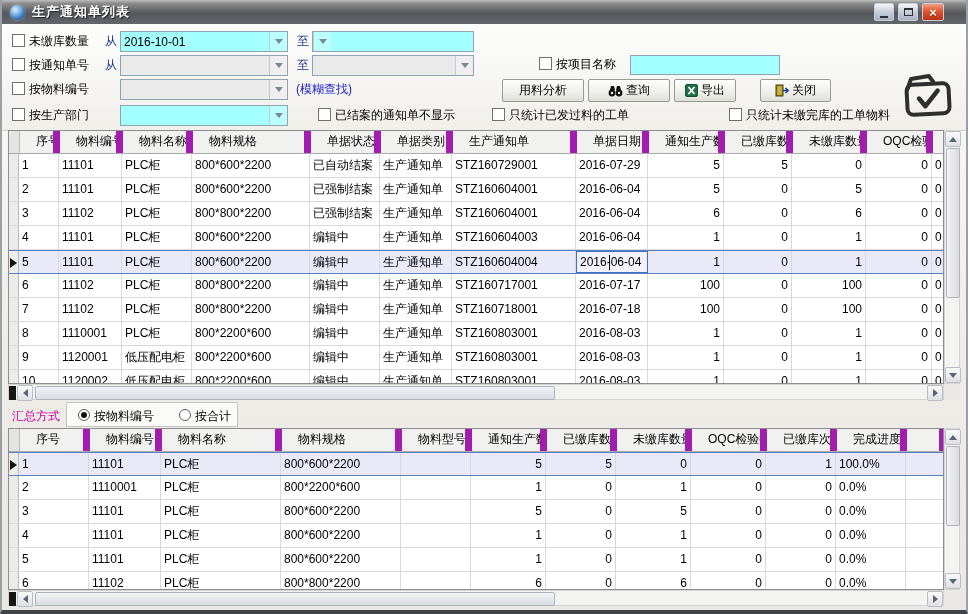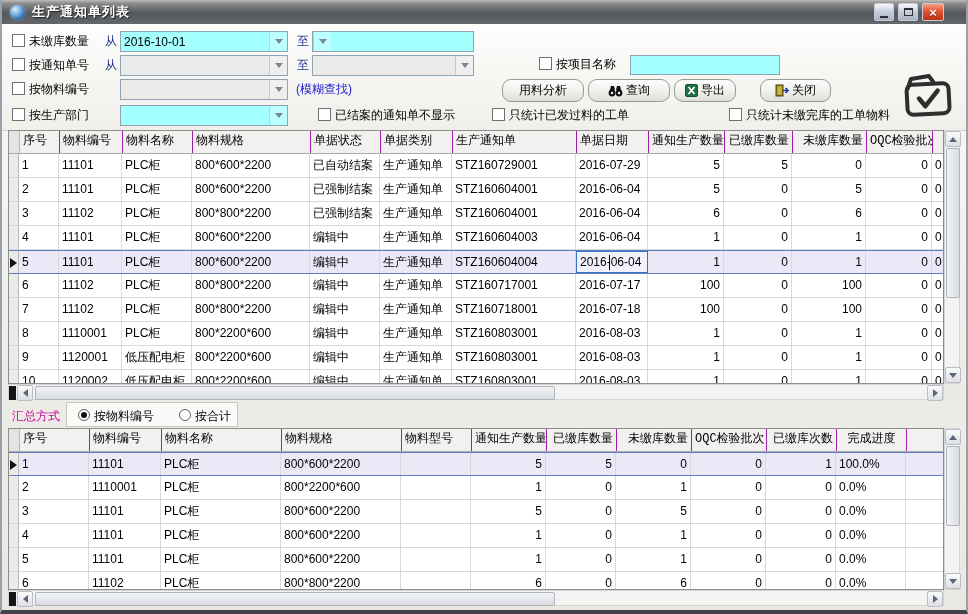--- a/index.html
+++ b/index.html
@@ -27,29 +27,29 @@
   .f-label{position:absolute;white-space:nowrap;line-height:14px;}
   .navy{color:#1B2F8A;}
   .blue-hint{color:#2222CC;}
   .checkbox{position:absolute;width:13px;height:13px;box-sizing:border-box;border:1px solid #707070;background:#fff;}
   .combo{position:absolute;height:21px;box-sizing:border-box;border:1px solid #8FA3B4;background:#EAEAEA;display:flex;}
   .combo.cyan{background:#A4FFFF;gap:48px;}
   .combo-input{flex:1;min-width:0;border:none;outline:none;background:transparent;font-family:inherit;font-size:12px;padding:0 3px;}
   .combo-btn{width:17px;border-left:1px solid #C3CBD2;display:flex;align-items:center;justify-content:center;background:rgba(255,255,255,.25);}
   .tri-down{width:0;height:0;border-left:4px solid transparent;border-right:4px solid transparent;border-top:5px solid #7A8796;}
   .text-input{position:absolute;height:20px;box-sizing:border-box;border:1px solid #8FA3B4;background:#A4FFFF;font-family:inherit;font-size:12px;padding:0 3px;}
-  .btn{position:absolute;height:23px;box-sizing:border-box;border:1px solid #9A9A94;border-radius:9px;
+  .btn{position:absolute;height:23px;box-sizing:border-box;border:1px solid #9A9A94;border-radius:2px;
     background:linear-gradient(180deg,#FDFDFD,#EFEFEC 55%,#DFDFDA);font-family:inherit;font-size:12px;
     display:flex;align-items:center;justify-content:center;gap:3px;padding:4px 4px;}
   .btn svg{flex:none;}
   .folder-icon{position:absolute;left:898px;top:44px;width:58px;height:54px;}
   
   .grid{position:absolute;box-sizing:border-box;border:1px solid #8E8E8E;background:#fff;overflow:hidden;}
   .g-header{display:flex;height:22px;background:#F1F1F0;border-bottom:1px solid #ABABAB;}
-  .hcell{box-sizing:border-box;border-right:1px solid #a21caf;padding:0 3px;line-height:21px;overflow:hidden;white-space:nowrap;flex:none;font-family:Liberation Mono, monospace;}
+  .hcell{box-sizing:border-box;border-right:7px solid #a21caf;padding:0 16px;line-height:21px;overflow:hidden;white-space:nowrap;flex:none;}
   .g-row{display:flex;height:24px;border-bottom:1px solid #D9D9D9;background:#fff;box-sizing:border-box;}
   .g-row.sel{background:#E9E9F8;border-top:1px solid #5B7FC4;border-bottom:1px solid #5B7FC4;}
   .gc{height:100%;box-sizing:border-box;border-right:1px solid #D9D9D9;padding:0 3px;overflow:hidden;white-space:nowrap;line-height:22px;flex:none;}
   .r{text-align:right;}
   .ctr{text-align:center;}
   .ind{width:10px;background:#EBEBE8;border-right:1px solid #B9B9B9;padding:0;position:relative;flex:none;height:100%;box-sizing:border-box;}
   .ind-h{width:10px;background:#E4E4E1;border-right:1px solid #B9B9B9;padding:0;flex:none;}
   .tri-row{position:absolute;left:1px;top:7px;width:0;height:0;border-top:5px solid transparent;border-bottom:5px solid transparent;border-left:7px solid #111;}
   
   .w0{width:40px}.w1{width:63px}.w2{width:70px}.w3{width:118px}.w4{width:70px}.w5{width:72px}.w6{width:124px}

